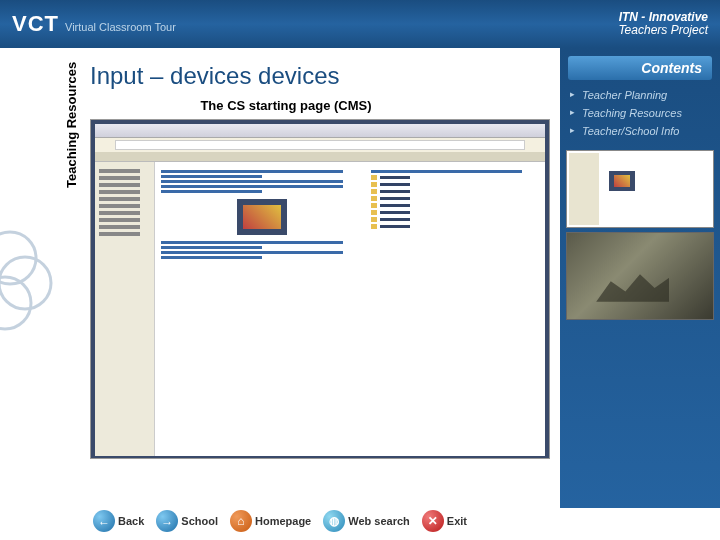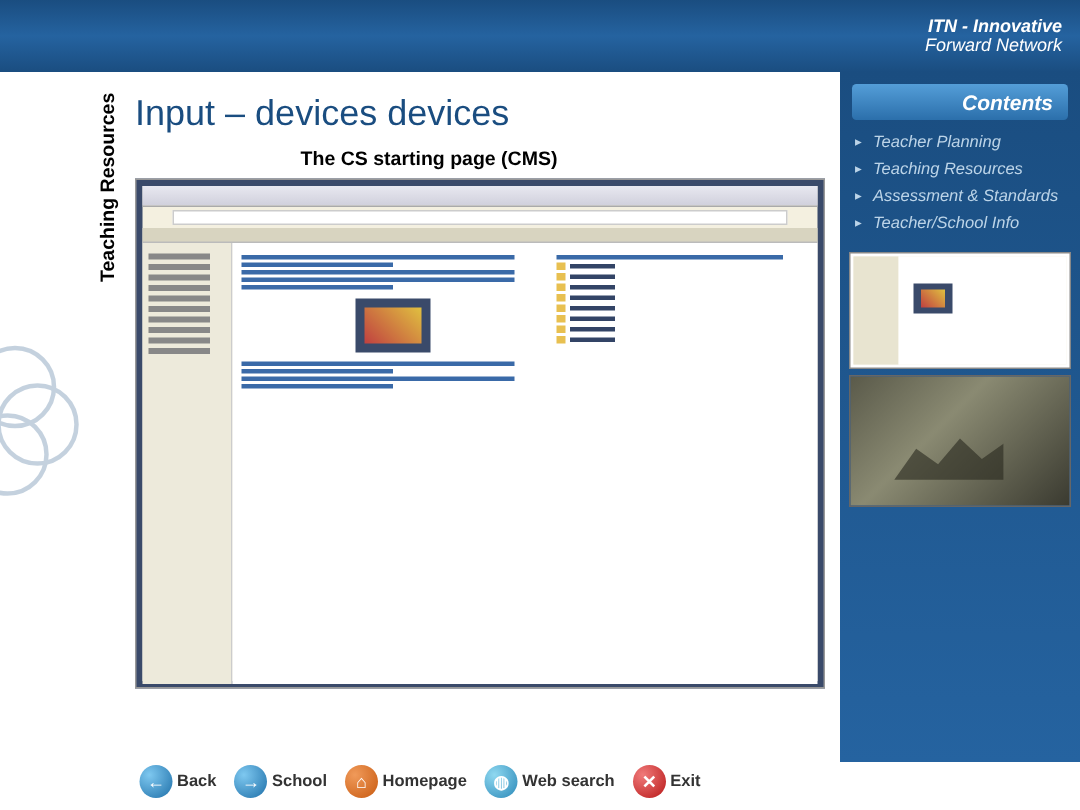--- a/index.html
+++ b/index.html
@@ -72,23 +72,27 @@
   .ico-back { background: radial-gradient(circle at 30% 30%, #7ec8f0, #1e6fa8); }
   .ico-fwd { background: radial-gradient(circle at 30% 30%, #7ec8f0, #1e6fa8); }
   .ico-home { background: radial-gradient(circle at 30% 30%, #f09a5a, #c85a10); }
   .ico-web { background: radial-gradient(circle at 30% 30%, #8fd8f0, #2a88b8); }
   .ico-exit { background: radial-gradient(circle at 30% 30%, #f07a7a, #b81818); }
 </style>
 </head>
 <body>
 
 <div class="header">
+  <div class="vct-logo">
+    <span class="big">VCT</span>
+    <span class="sub">Virtual Classroom Tour</span>
+  </div>
   <div class="itn-logo">
     <div class="line1">ITN - Innovative</div>
-    <div class="line2">Forward Network</div>
+    <div class="line2">Teachers Project</div>
   </div>
 </div>
 
 <div class="main">
   <div class="left">
     <div class="circles">
       <svg viewBox="0 0 90 110">
           <circle cx="40" cy="30" r="26" fill="none" stroke="#1a4d80" stroke-width="3"></circle>
           <circle cx="55" cy="55" r="26" fill="none" stroke="#1a4d80" stroke-width="3"></circle>
           <circle cx="35" cy="75" r="26" fill="none" stroke="#1a4d80" stroke-width="3"></circle>
@@ -169,21 +173,20 @@
         </div>
       </div>
     </div>
   </div>
 
   <div class="right">
     <div class="contents-lbl">Contents</div>
     <ul class="nav-list">
       <li>Teacher Planning</li>
       <li>Teaching Resources</li>
-      <li>Assessment &amp; Standards</li>
       <li>Teacher/School Info</li>
     </ul>
     <div class="thumb">
       <div class="thumb-inner">
           <div class="thumb-side"></div>
           <div class="thumb-main"></div>
         </div>
     </div>
     <div class="photo"></div>
   </div>

